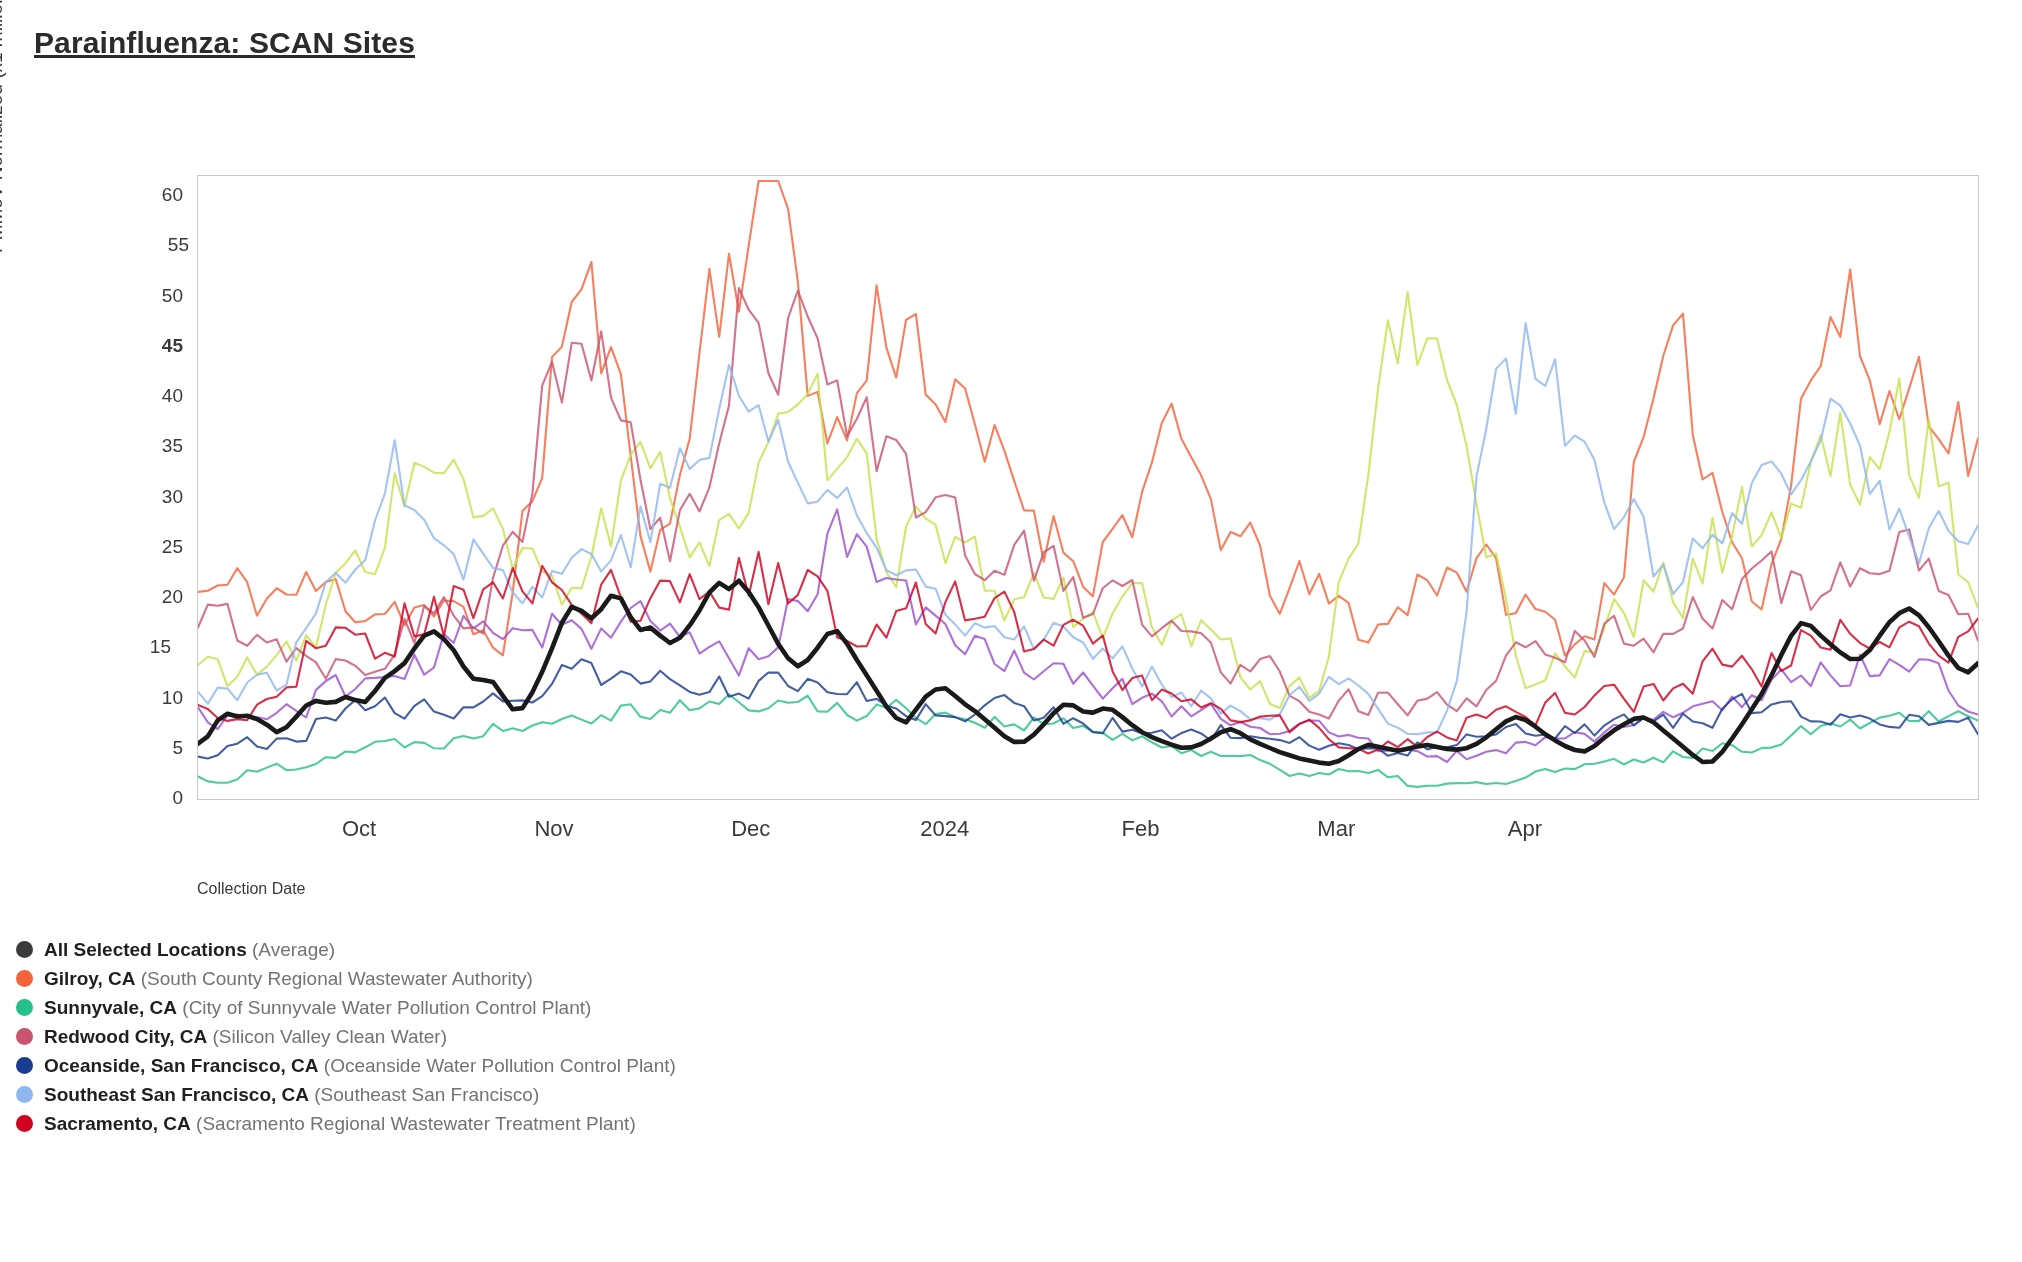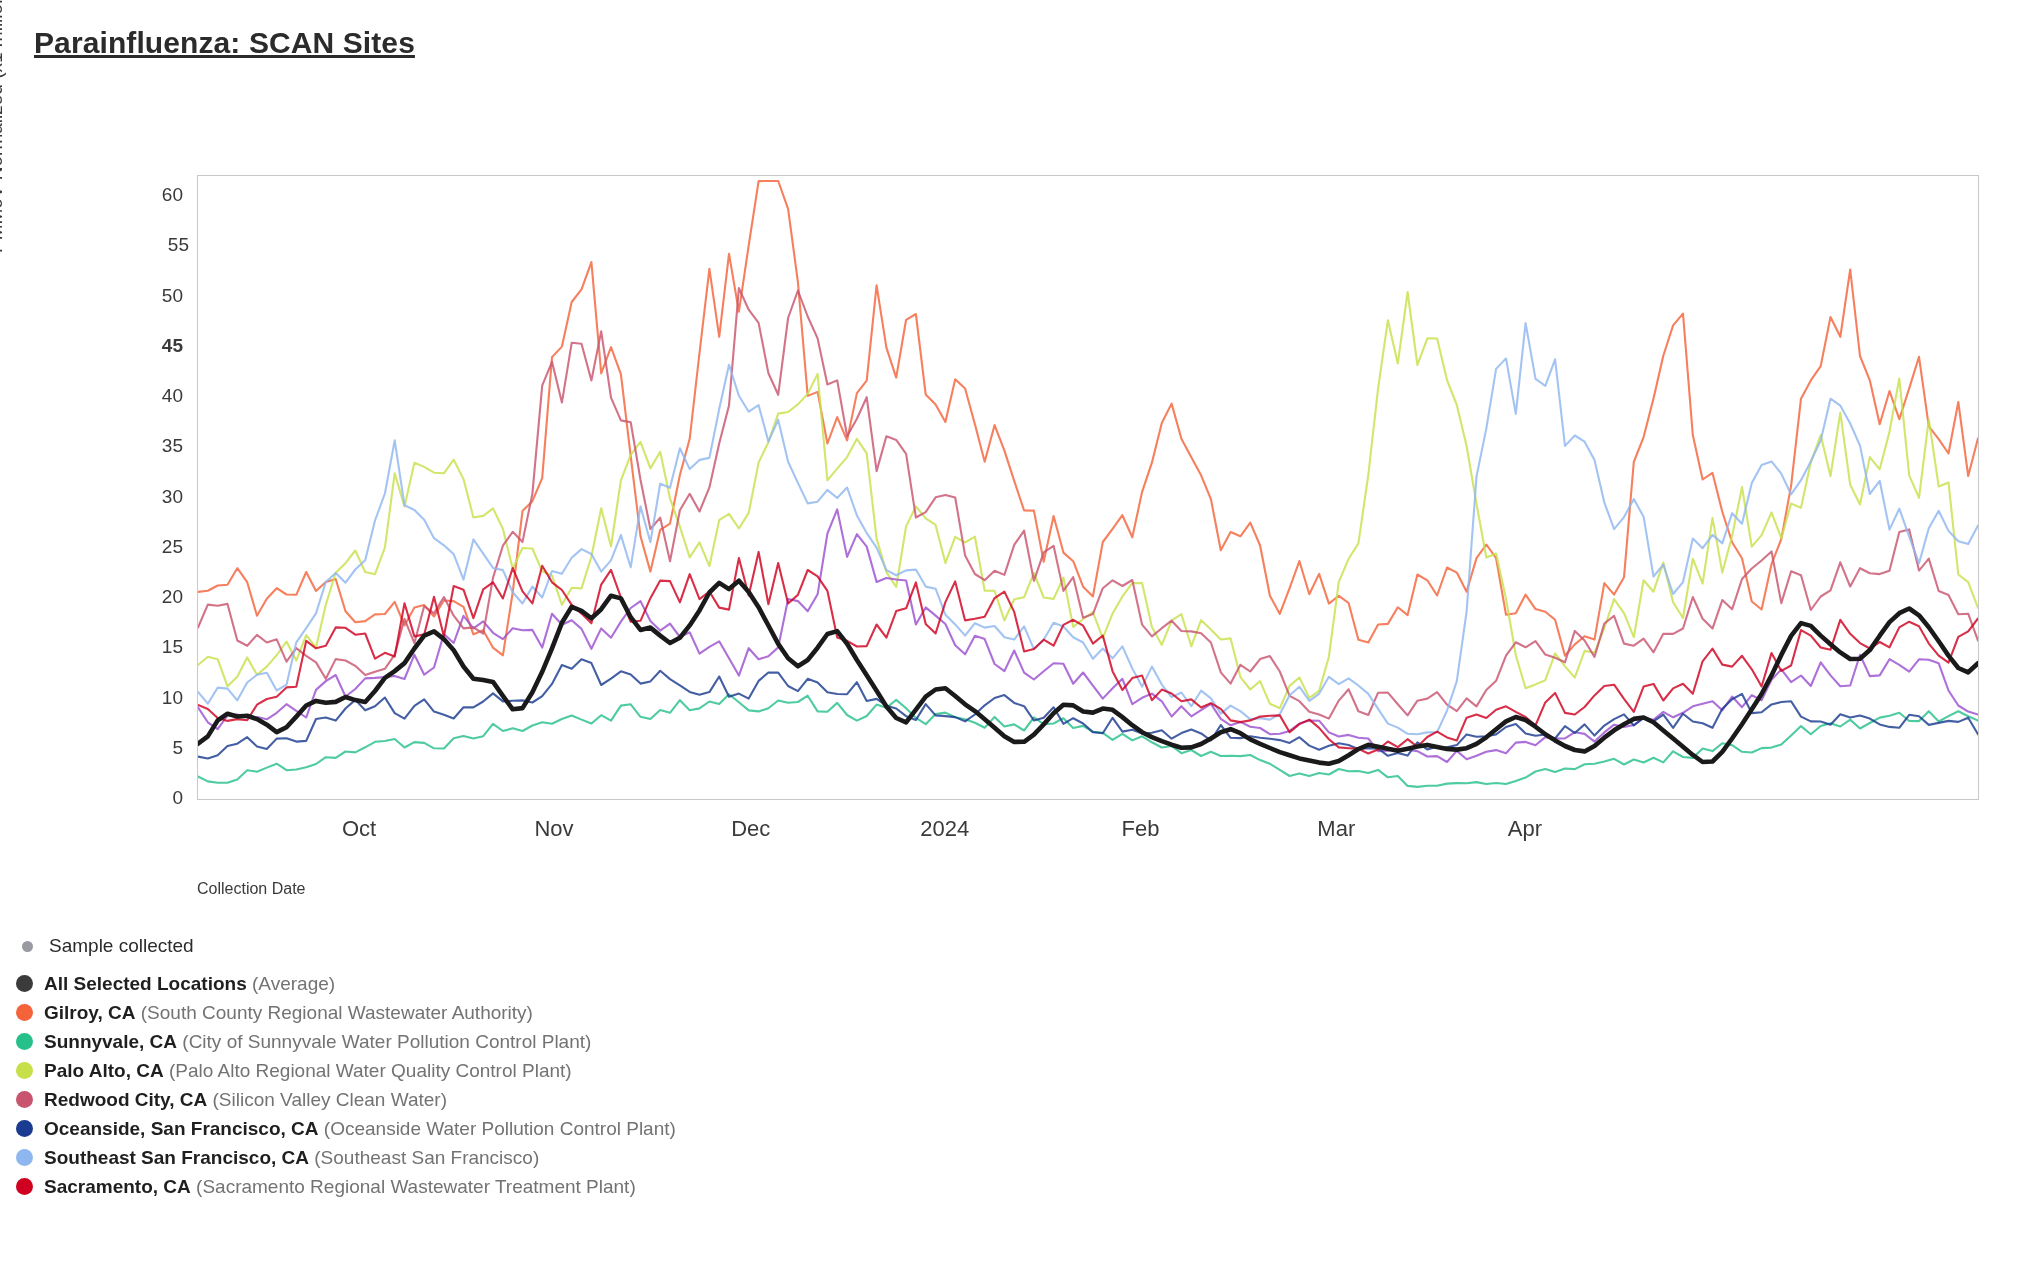--- a/index.html
+++ b/index.html
@@ -143,21 +143,21 @@
 
   <div id="y-axis-title">
     <br>
     <span>PMMoV Normalized (x1 million)</span>
   </div>
 
   <div id="y-ticks">
       <div class="y-tick-label" style="left: 139px; top: 787px;">0</div>
       <div class="y-tick-label" style="left: 139px; top: 736.758px;">5</div>
       <div class="y-tick-label" style="left: 139px; top: 686.516px;">10</div>
-      <div class="y-tick-label" style="left: 139px; top: 636.274px;">15</div>
+      <div class="y-tick-label" style="left: 127px; top: 636.274px;">15</div>
       <div class="y-tick-label" style="left: 139px; top: 586.032px;">20</div>
       <div class="y-tick-label" style="left: 139px; top: 535.79px;">25</div>
       <div class="y-tick-label" style="left: 139px; top: 485.548px;">30</div>
       <div class="y-tick-label" style="left: 139px; top: 435.306px;">35</div>
       <div class="y-tick-label" style="left: 139px; top: 385.065px;">40</div>
       <div class="y-tick-label" style="left: 139px; top: 334.823px; font-weight: bold;">45</div>
       <div class="y-tick-label" style="left: 139px; top: 284.581px;">50</div>
       <div class="y-tick-label" style="left: 145px; top: 234.339px;">55</div>
       <div class="y-tick-label" style="left: 139px; top: 184.097px;">60</div>
     </div>
@@ -182,42 +182,34 @@
         <path d="M0.0 515.9 L9.8 527.7 L19.7 511.6 L29.5 512.6 L39.3 524.3 L49.2 506.5 L59.0 498.7 L68.8 496.8 L78.7 514.5 L88.5 508.7 L98.3 466.3 L108.2 452.2 L118.0 437.4 L127.8 406.0 L137.7 396.9 L147.5 406.7 L157.3 393.5 L167.2 384.2 L177.0 344.5 L186.9 317.5 L196.7 264.4 L206.5 329.3 L216.4 334.0 L226.2 343.7 L236.0 362.2 L245.9 369.3 L255.7 378.1 L265.5 403.6 L275.4 363.4 L285.2 377.6 L295.0 391.9 L304.9 394.1 L314.7 416.3 L324.5 427.5 L334.4 410.6 L344.2 421.5 L354.0 395.0 L363.9 397.8 L373.7 381.8 L383.5 373.1 L393.4 378.0 L403.2 395.6 L413.0 384.4 L422.9 359.1 L432.7 391.3 L442.5 330.4 L452.4 366.2 L462.2 307.6 L472.0 311.8 L481.9 272.2 L491.7 293.1 L501.5 283.9 L511.4 281.9 L521.2 233.0 L531.0 188.7 L540.9 219.7 L550.7 235.7 L560.6 229.2 L570.4 265.6 L580.2 243.8 L590.1 285.7 L599.9 306.9 L609.7 327.4 L619.6 325.7 L629.4 313.9 L639.2 322.0 L649.1 311.5 L658.9 339.4 L668.7 357.1 L678.6 371.7 L688.4 394.1 L698.2 399.3 L708.1 394.4 L717.9 393.6 L727.7 410.6 L737.6 412.7 L747.4 438.7 L757.2 448.4 L767.1 459.6 L776.9 447.2 L786.7 451.6 L796.6 450.0 L806.4 461.3 L816.2 463.6 L826.1 450.4 L835.9 473.1 L845.7 463.8 L855.6 446.7 L865.4 450.5 L875.2 461.2 L885.1 466.5 L894.9 482.8 L904.8 472.5 L914.6 482.3 L924.4 470.4 L934.3 492.5 L944.1 510.6 L953.9 490.6 L963.8 508.6 L973.6 521.1 L983.4 516.5 L993.3 530.2 L1003.1 514.7 L1012.9 522.4 L1022.8 537.6 L1032.6 529.6 L1042.4 535.1 L1052.3 543.3 L1062.1 542.2 L1071.9 543.6 L1081.8 538.2 L1091.6 519.2 L1101.4 510.7 L1111.3 524.8 L1121.1 517.8 L1130.9 500.8 L1140.8 508.1 L1150.6 502.3 L1160.4 509.5 L1170.3 517.9 L1180.1 532.9 L1189.9 547.6 L1199.8 551.6 L1209.6 557.8 L1219.4 558.2 L1229.3 556.4 L1239.1 556.1 L1249.0 534.7 L1258.8 505.2 L1268.6 435.6 L1278.5 300.6 L1288.3 252.6 L1298.1 192.9 L1308.0 182.4 L1317.8 237.9 L1327.6 147.1 L1337.5 202.8 L1347.3 209.9 L1357.1 183.3 L1367.0 269.9 L1376.8 259.5 L1386.6 265.7 L1396.5 284.0 L1406.3 326.4 L1416.1 353.1 L1426.0 341.1 L1435.8 323.1 L1445.6 340.7 L1455.5 400.5 L1465.3 388.6 L1475.1 418.0 L1485.0 406.1 L1494.8 362.6 L1504.6 372.2 L1514.5 358.9 L1524.3 367.4 L1534.1 337.2 L1544.0 347.7 L1553.8 307.1 L1563.6 289.0 L1573.5 285.4 L1583.3 297.7 L1593.1 318.4 L1603.0 304.2 L1612.8 285.4 L1622.7 264.5 L1632.5 222.7 L1642.3 229.6 L1652.2 247.5 L1662.0 269.6 L1671.8 318.0 L1681.7 304.8 L1691.5 353.6 L1701.3 332.7 L1711.2 360.6 L1721.0 387.4 L1730.8 352.3 L1740.7 334.8 L1750.5 354.9 L1760.3 365.3 L1770.2 368.1 L1780.0 349.6 " fill="none" stroke="#8fb7ef" stroke-width="2.1" stroke-linejoin="round" stroke-linecap="round" opacity="0.82"></path>
         <path d="M0.0 528.9 L9.8 533.0 L19.7 542.1 L29.5 544.9 L39.3 543.1 L49.2 544.2 L59.0 528.7 L68.8 523.0 L78.7 520.7 L88.5 511.4 L98.3 510.7 L108.2 464.9 L118.0 472.3 L127.8 469.8 L137.7 451.4 L147.5 451.8 L157.3 458.7 L167.2 457.5 L177.0 482.7 L186.9 476.8 L196.7 480.6 L206.5 427.3 L216.4 460.4 L226.2 458.4 L236.0 420.7 L245.9 460.2 L255.7 410.0 L265.5 413.7 L275.4 442.1 L285.2 413.3 L295.0 406.3 L304.9 422.5 L314.7 392.0 L324.5 415.4 L334.4 427.4 L344.2 389.8 L354.0 406.3 L363.9 414.0 L373.7 428.8 L383.5 437.6 L393.4 447.3 L403.2 408.6 L413.0 393.9 L422.9 421.4 L432.7 445.8 L442.5 444.8 L452.4 422.2 L462.2 404.6 L472.0 405.1 L481.9 426.4 L491.7 398.2 L501.5 423.1 L511.4 415.5 L521.2 431.6 L531.0 433.6 L540.9 382.0 L550.7 419.4 L560.6 375.9 L570.4 428.2 L580.2 387.0 L590.1 427.5 L599.9 418.9 L609.7 394.0 L619.6 400.4 L629.4 414.8 L639.2 461.5 L649.1 464.8 L658.9 470.5 L668.7 470.1 L678.6 448.5 L688.4 461.6 L698.2 435.1 L708.1 432.3 L717.9 406.4 L727.7 448.1 L737.6 457.5 L747.4 426.1 L757.2 405.4 L767.1 444.4 L776.9 442.8 L786.7 440.8 L796.6 422.1 L806.4 415.6 L816.2 435.9 L826.1 475.4 L835.9 473.1 L845.7 463.7 L855.6 469.7 L865.4 448.9 L875.2 443.8 L885.1 449.7 L894.9 467.6 L904.8 459.5 L914.6 495.4 L924.4 514.0 L934.3 502.1 L944.1 499.6 L953.9 524.2 L963.8 513.6 L973.6 517.5 L983.4 525.3 L993.3 523.4 L1003.1 531.5 L1012.9 527.1 L1022.8 532.9 L1032.6 544.4 L1042.4 546.1 L1052.3 544.4 L1062.1 540.6 L1071.9 539.8 L1081.8 539.4 L1091.6 556.3 L1101.4 548.1 L1111.3 543.6 L1121.1 551.9 L1130.9 563.2 L1140.8 571.4 L1150.6 572.2 L1160.4 572.9 L1170.3 577.5 L1180.1 573.6 L1189.9 565.5 L1199.8 571.1 L1209.6 563.2 L1219.4 570.8 L1229.3 561.0 L1239.1 555.6 L1249.0 561.4 L1258.8 564.5 L1268.6 541.7 L1278.5 538.6 L1288.3 542.0 L1298.1 533.7 L1308.0 530.3 L1317.8 535.9 L1327.6 541.0 L1337.5 549.3 L1347.3 526.4 L1357.1 516.9 L1367.0 536.9 L1376.8 538.5 L1386.6 531.0 L1396.5 519.4 L1406.3 510.0 L1416.1 508.7 L1426.0 522.8 L1435.8 535.8 L1445.6 510.6 L1455.5 507.9 L1465.3 524.5 L1475.1 512.4 L1485.0 507.8 L1494.8 517.8 L1504.6 485.3 L1514.5 472.7 L1524.3 488.6 L1534.1 490.6 L1544.0 479.8 L1553.8 493.3 L1563.6 510.5 L1573.5 477.1 L1583.3 494.9 L1593.1 489.5 L1603.0 454.1 L1612.8 459.6 L1622.7 471.5 L1632.5 473.8 L1642.3 443.8 L1652.2 457.8 L1662.0 467.1 L1671.8 472.5 L1681.7 466.0 L1691.5 471.3 L1701.3 451.4 L1711.2 445.7 L1721.0 450.3 L1730.8 467.6 L1740.7 479.7 L1750.5 486.7 L1760.3 460.8 L1770.2 455.4 L1780.0 442.5 " fill="none" stroke="#d00020" stroke-width="2.1" stroke-linejoin="round" stroke-linecap="round" opacity="0.82"></path>
         <path d="M0.0 567.7 L9.8 560.4 L19.7 544.4 L29.5 537.7 L39.3 540.5 L49.2 539.8 L59.0 543.1 L68.8 548.7 L78.7 556.1 L88.5 551.2 L98.3 540.6 L108.2 529.5 L118.0 524.9 L127.8 526.8 L137.7 525.9 L147.5 521.0 L157.3 524.1 L167.2 526.0 L177.0 515.0 L186.9 501.9 L196.7 495.1 L206.5 487.1 L216.4 472.5 L226.2 459.6 L236.0 455.4 L245.9 463.1 L255.7 474.2 L265.5 490.5 L275.4 502.7 L285.2 504.0 L295.0 505.9 L304.9 519.8 L314.7 533.3 L324.5 532.1 L334.4 516.2 L344.2 495.8 L354.0 472.4 L363.9 446.8 L373.7 430.8 L383.5 434.9 L393.4 442.4 L403.2 433.2 L413.0 419.7 L422.9 422.4 L432.7 441.2 L442.5 453.9 L452.4 451.6 L462.2 459.6 L472.0 467.0 L481.9 461.7 L491.7 449.4 L501.5 434.4 L511.4 416.5 L521.2 406.9 L531.0 413.1 L540.9 404.8 L550.7 416.1 L560.6 431.2 L570.4 449.5 L580.2 467.9 L590.1 482.2 L599.9 490.3 L609.7 484.0 L619.6 471.7 L629.4 458.0 L639.2 455.1 L649.1 467.8 L658.9 484.0 L668.7 499.3 L678.6 514.8 L688.4 530.5 L698.2 542.0 L708.1 546.3 L717.9 533.6 L727.7 520.7 L737.6 513.5 L747.4 512.3 L757.2 520.0 L767.1 528.3 L776.9 535.1 L786.7 543.2 L796.6 551.7 L806.4 560.2 L816.2 565.9 L826.1 565.8 L835.9 558.6 L845.7 548.4 L855.6 537.3 L865.4 528.7 L875.2 529.4 L885.1 535.5 L894.9 536.6 L904.8 532.5 L914.6 533.8 L924.4 541.1 L934.3 549.2 L944.1 556.2 L953.9 561.1 L963.8 565.2 L973.6 568.7 L983.4 571.7 L993.3 571.4 L1003.1 568.0 L1012.9 562.5 L1022.8 556.3 L1032.6 553.2 L1042.4 557.2 L1052.3 563.4 L1062.1 567.9 L1071.9 572.0 L1081.8 576.1 L1091.6 579.3 L1101.4 582.4 L1111.3 584.6 L1121.1 586.6 L1130.9 587.7 L1140.8 585.0 L1150.6 579.2 L1160.4 573.0 L1170.3 568.8 L1180.1 570.7 L1189.9 572.8 L1199.8 574.7 L1209.6 572.7 L1219.4 570.6 L1229.3 568.9 L1239.1 570.9 L1249.0 572.9 L1258.8 573.6 L1268.6 572.2 L1278.5 567.8 L1288.3 561.3 L1298.1 553.2 L1308.0 545.4 L1317.8 541.0 L1327.6 544.0 L1337.5 550.7 L1347.3 558.3 L1357.1 564.4 L1367.0 570.0 L1376.8 574.0 L1386.6 575.4 L1396.5 569.9 L1406.3 561.7 L1416.1 554.3 L1426.0 548.2 L1435.8 542.9 L1445.6 541.5 L1455.5 546.3 L1465.3 554.4 L1475.1 562.6 L1485.0 570.8 L1494.8 578.9 L1504.6 586.0 L1514.5 585.5 L1524.3 575.9 L1534.1 562.5 L1544.0 548.2 L1553.8 533.3 L1563.6 518.0 L1573.5 499.4 L1583.3 478.9 L1593.1 459.9 L1603.0 447.1 L1612.8 449.9 L1622.7 459.6 L1632.5 468.3 L1642.3 476.4 L1652.2 483.0 L1662.0 482.7 L1671.8 474.1 L1681.7 459.7 L1691.5 446.1 L1701.3 437.2 L1711.2 432.5 L1721.0 439.3 L1730.8 451.2 L1740.7 465.3 L1750.5 479.6 L1760.3 492.0 L1770.2 496.3 L1780.0 487.3 " fill="none" stroke="#1a1a1a" stroke-width="4.6" stroke-linejoin="round" stroke-linecap="round" opacity="1"></path>
       </svg>
   </div>
 
   <div id="x-axis-title">Collection Date</div>
 </div>
 
 <div id="legend">
-  <div class="legend-note">
-    <span class="dot"></span>
-    <span class="txt">Sample collected</span>
-  </div>
   <div id="legend-rows">
       <div class="legend-row">
         <span class="swatch" style="background: rgb(59, 59, 59);"></span>
         <span class="lbl"><b>All Selected Locations</b><span class="sub"> (Average)</span></span>
       </div>
       <div class="legend-row">
         <span class="swatch" style="background: rgb(244, 99, 58);"></span>
         <span class="lbl"><b>Gilroy, CA</b><span class="sub"> (South County Regional Wastewater Authority)</span></span>
       </div>
       <div class="legend-row">
         <span class="swatch" style="background: rgb(39, 192, 138);"></span>
         <span class="lbl"><b>Sunnyvale, CA</b><span class="sub"> (City of Sunnyvale Water Pollution Control Plant)</span></span>
       </div>
       <div class="legend-row">
-        <span class="swatch" style="background: rgb(199, 224, 74);"></span>
-        <span class="lbl"><b>Palo Alto, CA</b><span class="sub"> (Palo Alto Regional Water Quality Control Plant)</span></span>
-      </div>
-      <div class="legend-row">
         <span class="swatch" style="background: rgb(200, 84, 111);"></span>
         <span class="lbl"><b>Redwood City, CA</b><span class="sub"> (Silicon Valley Clean Water)</span></span>
       </div>
       <div class="legend-row">
         <span class="swatch" style="background: rgb(26, 59, 143);"></span>
         <span class="lbl"><b>Oceanside, San Francisco, CA</b><span class="sub"> (Oceanside Water Pollution Control Plant)</span></span>
       </div>
       <div class="legend-row">
         <span class="swatch" style="background: rgb(143, 183, 239);"></span>
         <span class="lbl"><b>Southeast San Francisco, CA</b><span class="sub"> (Southeast San Francisco)</span></span>

